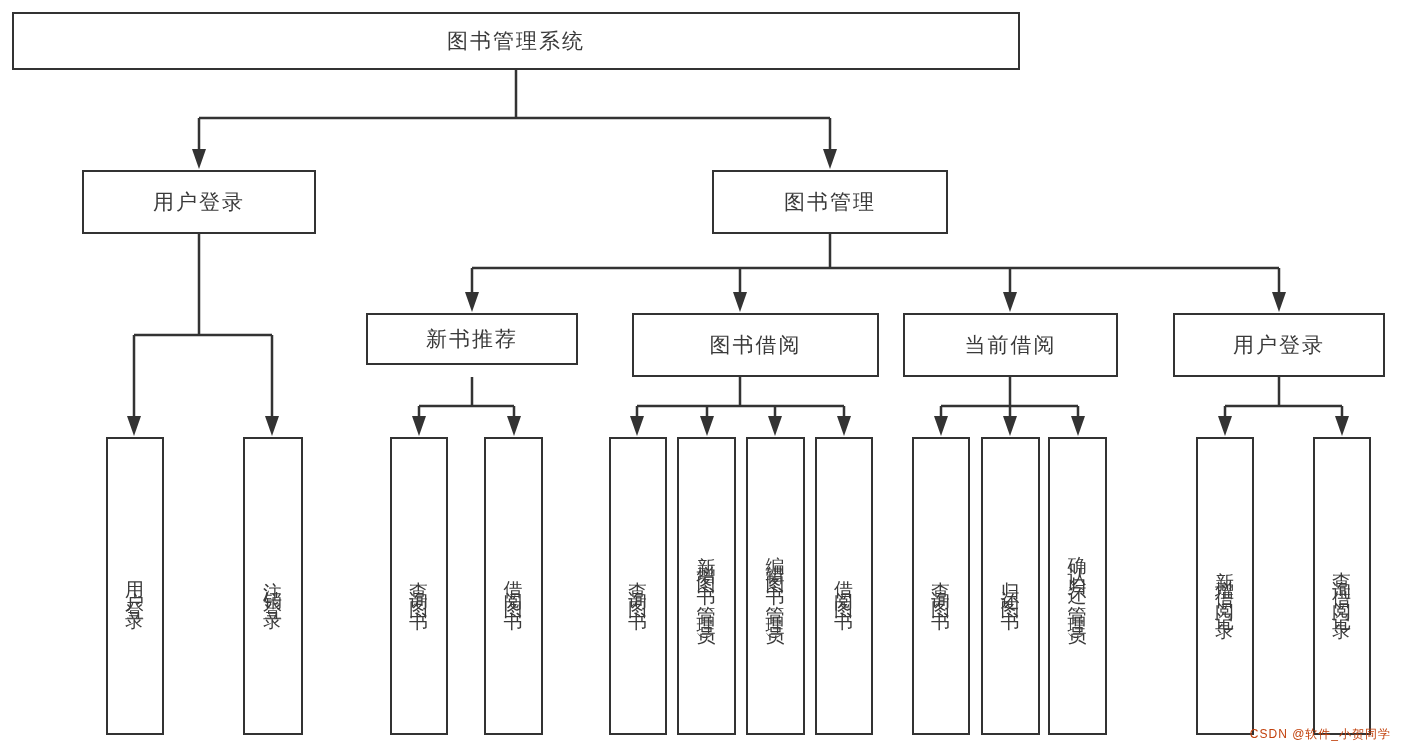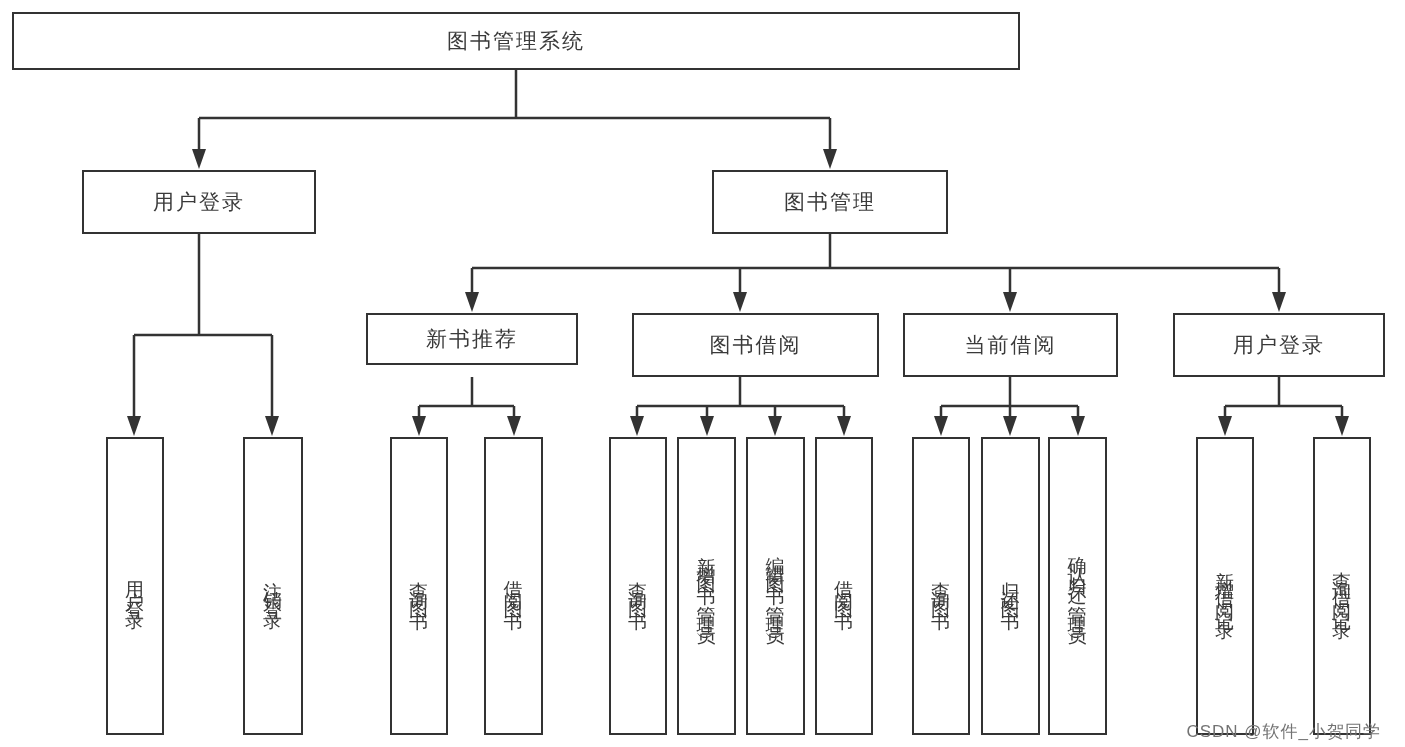--- a/index.html
+++ b/index.html
@@ -35,24 +35,24 @@
   }
   .node.v {
     writing-mode: vertical-rl;
     text-orientation: mixed;
     font-size: 19px;
     letter-spacing: 10px;
     line-height: 1;
   }
   .watermark {
     position: absolute;
-    right: 24px;
+    right: 14px;
     bottom: 4px;
-    color: #737373;
-    font-size: 17px;
+    color: #c2410c;
+    font-size: 12px;
     letter-spacing: 1px;
     z-index: 5;
     white-space: nowrap;
   }
 </style>
 </head>
 <body>
 
 <div class="canvas">
 

